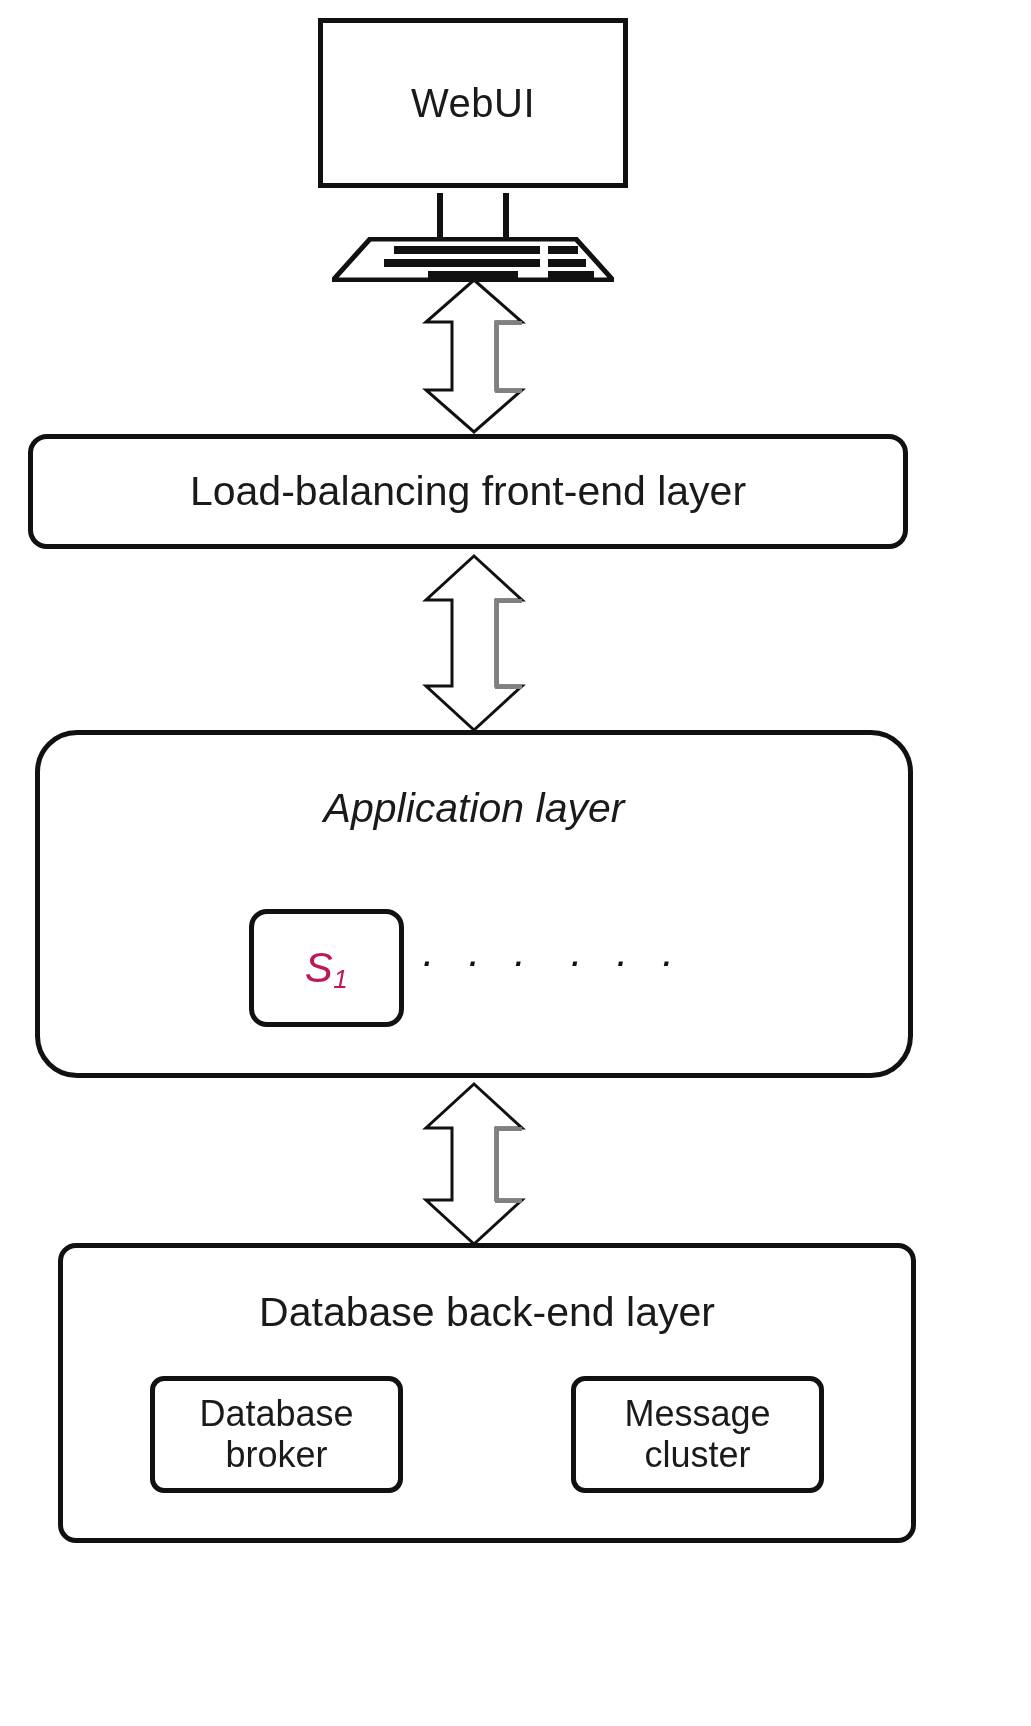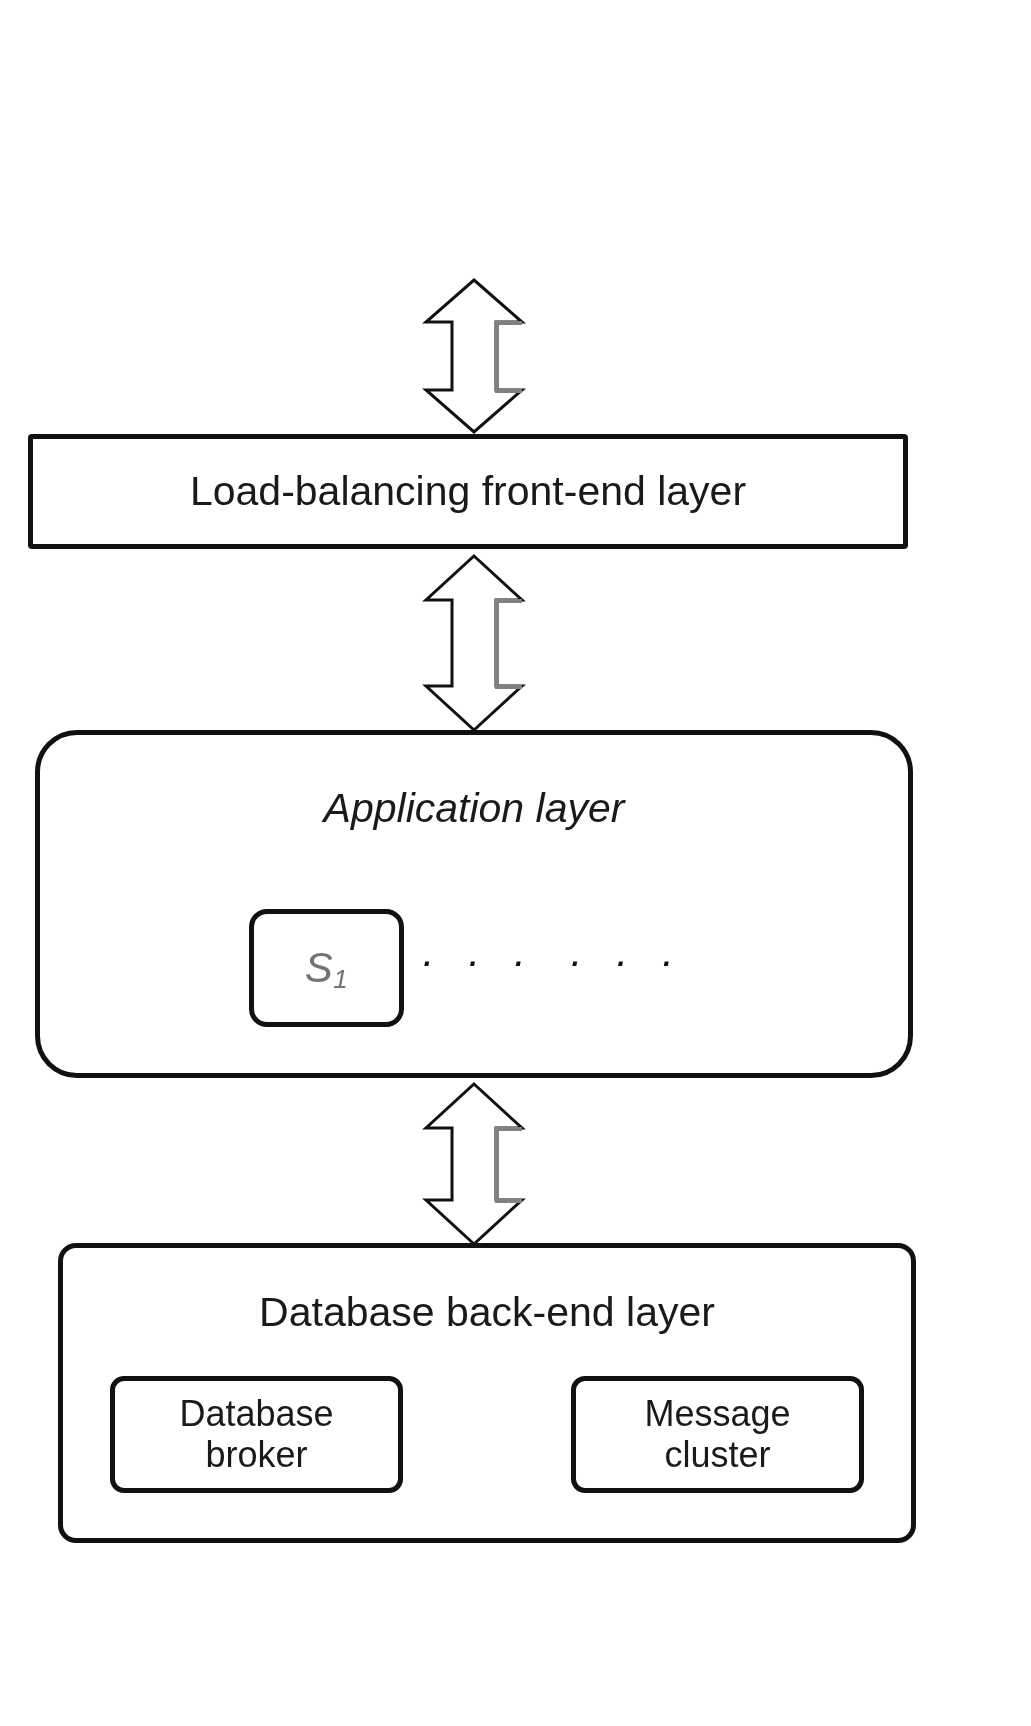--- a/index.html
+++ b/index.html
@@ -79,21 +79,21 @@
     position: absolute;
     box-sizing: border-box;
     background: #ffffff;
     border: 5px solid #111111;
   }
   .layer-lb {
     left: 28px;
     top: 434px;
     width: 880px;
     height: 115px;
-    border-radius: 4px;
+    border-radius: 19px;
     display: flex;
     align-items: center;
     justify-content: center;
   }
   .layer-title-lb {
     font-size: 41px;
     color: #1a1a1a;
     white-space: nowrap;
   }
 
@@ -131,21 +131,21 @@
     box-sizing: border-box;
     border: 5px solid #111111;
     border-radius: 18px;
     background: #ffffff;
     display: flex;
     align-items: center;
     justify-content: center;
   }
   .server-label {
     font-size: 42px;
-    color: #737373;
+    color: #be185d;
     line-height: 1;
     white-space: nowrap;
   }
   .server-label sub {
     font-size: 0.62em;
     vertical-align: baseline;
     position: relative;
     top: 0.22em;
     left: 0.02em;
   }
@@ -181,21 +181,21 @@
     left: 0;
     top: 128px;
     width: 100%;
     height: 140px;
     display: flex;
     align-items: flex-start;
     justify-content: center;
     gap: 168px;
   }
   .db-box {
-    width: 293px;
+    width: 253px;
     height: 117px;
     box-sizing: border-box;
     border: 5px solid #111111;
     border-radius: 14px;
     background: #ffffff;
     display: flex;
     flex-direction: column;
     align-items: center;
     justify-content: center;
   }
@@ -204,20 +204,37 @@
     color: #1a1a1a;
     line-height: 1.12;
     white-space: nowrap;
   }
 </style>
 </head>
 <body>
 
 <div class="stage">
 
+  <div class="monitor-wrap">
+    <div class="monitor-screen">
+      <div class="monitor-label">WebUI</div>
+    </div>
+    <div class="monitor-neck"></div>
+    <div class="keyboard">
+      <svg width="282" height="45" viewBox="0 0 282 45" xmlns="http://www.w3.org/2000/svg">
+        <polygon points="38,2 244,2 281,43 1,43" fill="#ffffff" stroke="#111111" stroke-width="5"></polygon>
+        <rect x="62" y="9" width="146" height="8" fill="#111111"></rect>
+        <rect x="216" y="9" width="30" height="8" fill="#111111"></rect>
+        <rect x="52" y="22" width="156" height="8" fill="#111111"></rect>
+        <rect x="216" y="22" width="38" height="8" fill="#111111"></rect>
+        <rect x="96" y="34" width="90" height="8" fill="#111111"></rect>
+        <rect x="216" y="34" width="46" height="8" fill="#111111"></rect>
+      </svg>
+    </div>
+  </div>
 
   <div class="arrow" style="left:412px; top:276px;">
     <svg width="124" height="160" viewBox="0 0 124 160" xmlns="http://www.w3.org/2000/svg">
       <polygon points="62,4 110,46 84,46 84,114 110,114 62,156 14,114 40,114 40,46 14,46" fill="#ffffff" stroke="#111111" stroke-width="3"></polygon>
       <polyline points="110,47 85,47 85,115 110,115" fill="none" stroke="#808080" stroke-width="4"></polyline>
     </svg>
   </div>
 
   <div class="layer layer-lb">
     <div class="layer-title-lb">Load-balancing front-end layer</div>

